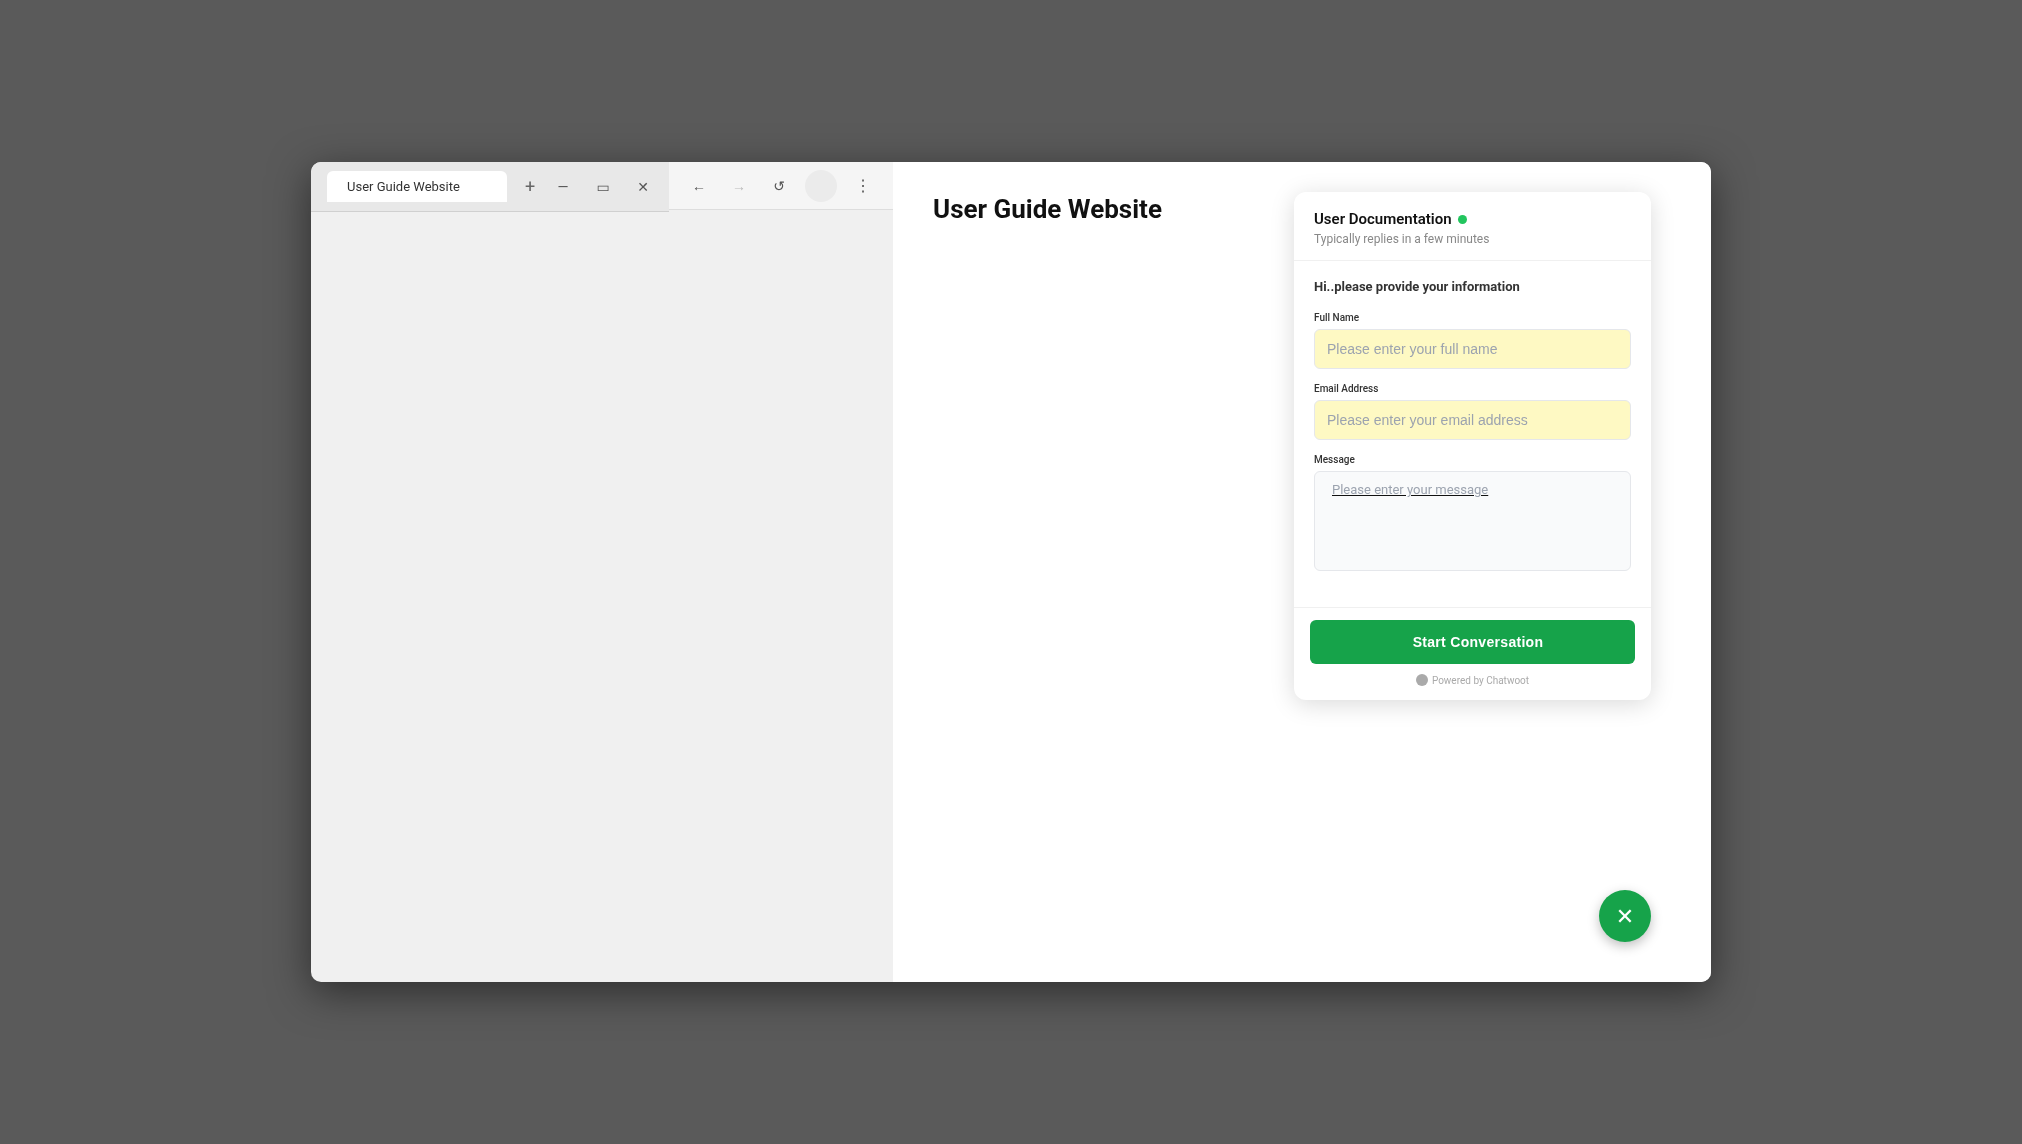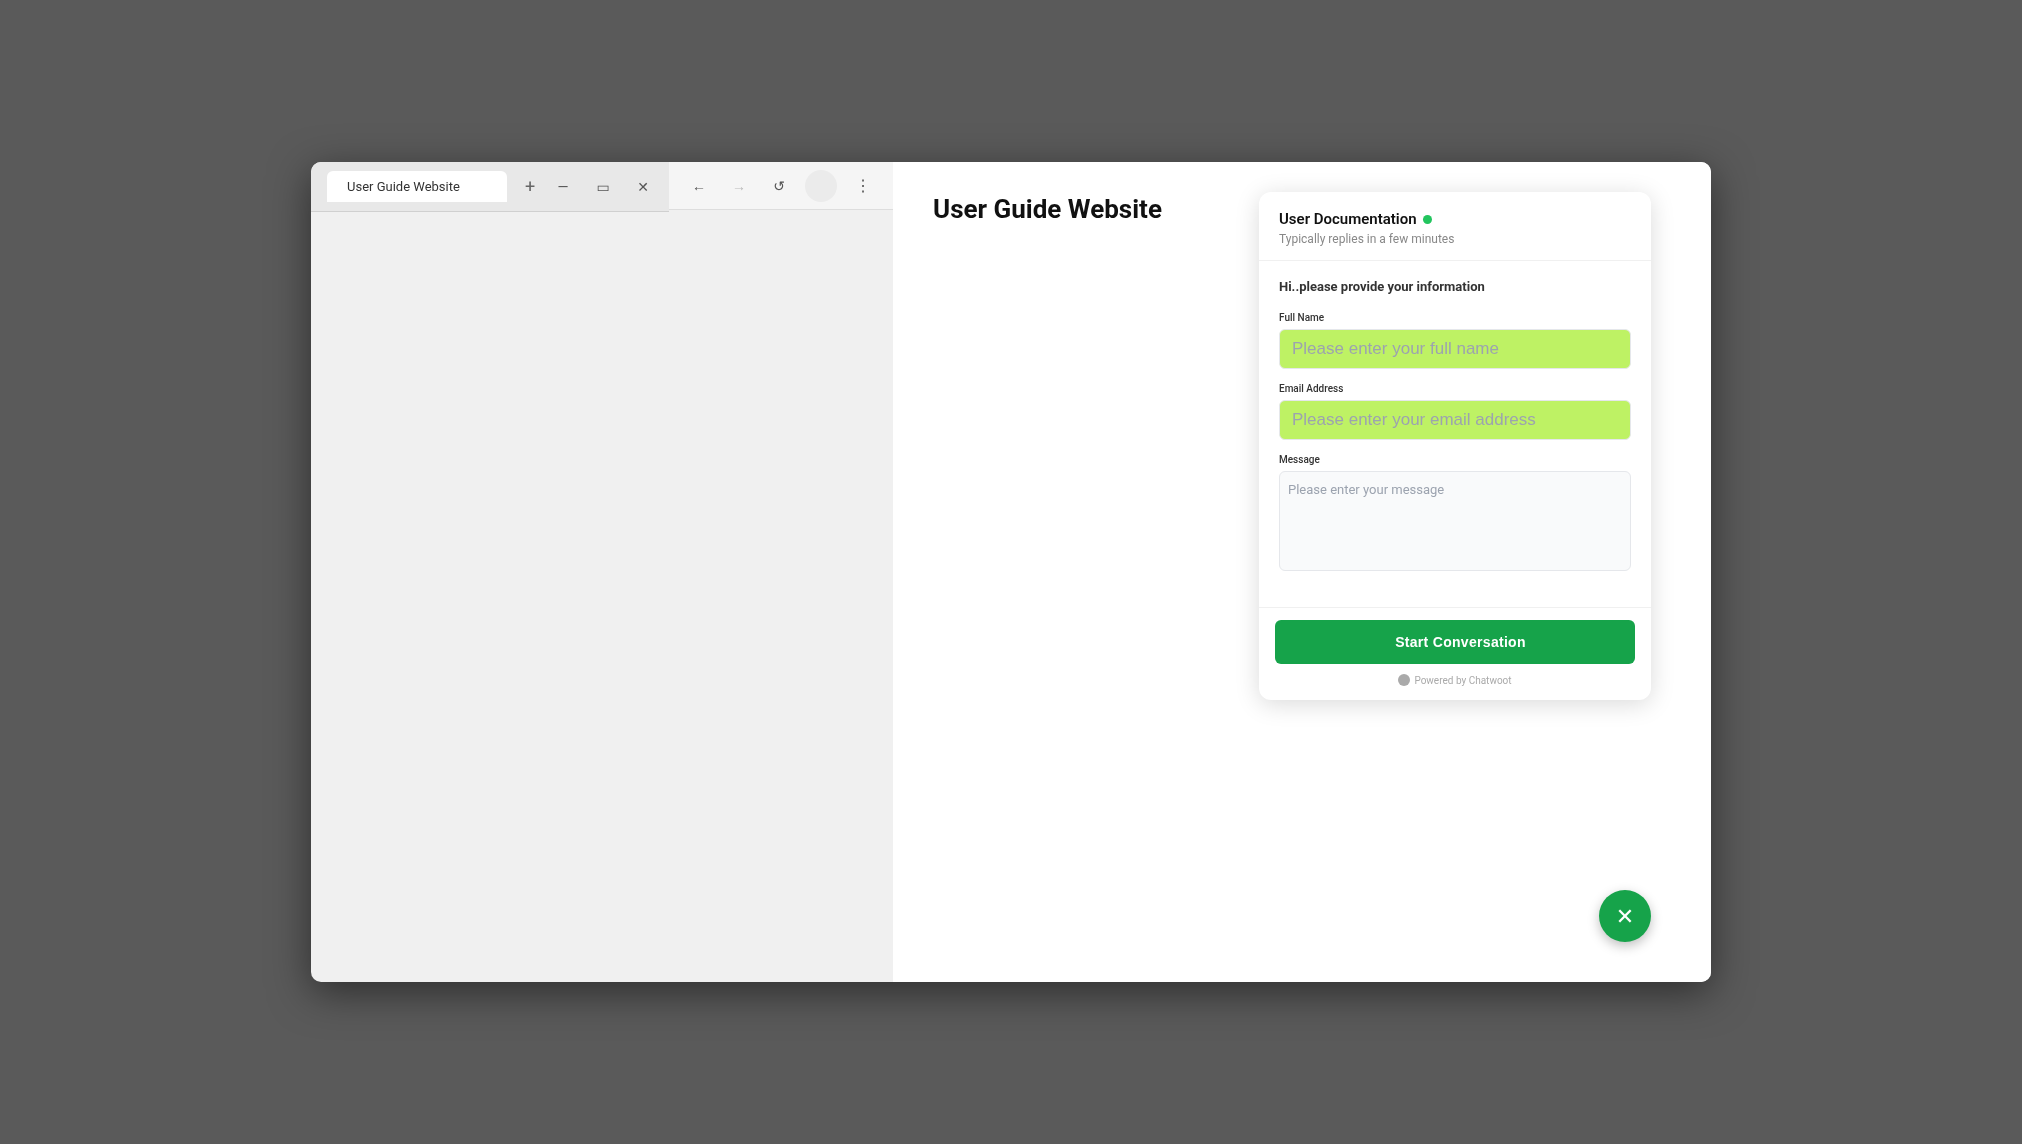--- a/index.html
+++ b/index.html
@@ -143,21 +143,21 @@
     .page-subtitle {
       font-size: 14px;
       color: #333;
     }
 
     
     .chat-widget {
       position: absolute;
       right: 60px;
       top: 30px;
-      width: 392px;
+      width: 357px;
       background: #ffffff;
       border-radius: 12px;
       box-shadow: 0 4px 24px rgba(0,0,0,0.15);
       display: flex;
       flex-direction: column;
       overflow: hidden;
     }
 
     .chat-header {
       padding: 18px 20px 14px;
@@ -220,40 +220,41 @@
       margin-bottom: 6px;
       display: block;
     }
 
     .form-input {
       width: 100%;
       height: 40px;
       border: 1px solid #e5e7eb;
       border-radius: 6px;
       padding: 0 12px;
-      font-size: 17px;
+      font-size: 14px;
       color: #111;
-      background: #bef264;
+      background: #fef9c3;
       outline: none;
     }
 
     .form-input::placeholder { color: #9ca3af; }
 
     .form-textarea {
       width: 100%;
       height: 100px;
       border: 1px solid #e5e7eb;
       border-radius: 6px;
-      padding: 10px 8px;
+      padding: 10px 17px;
       font-size: 13px;
       color: #111;
       background: #f9fafb;
       outline: none;
       resize: none;
       font-family: inherit;
+      text-decoration: underline;
     }
 
     .form-textarea::placeholder { color: #9ca3af; }
 
     .chat-footer {
       padding: 12px 16px 14px;
       border-top: 1px solid #f0f0f0;
     }
 
     .start-btn {

